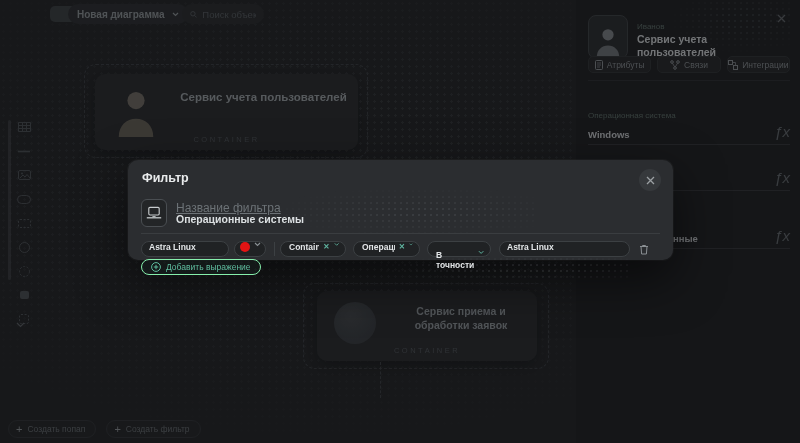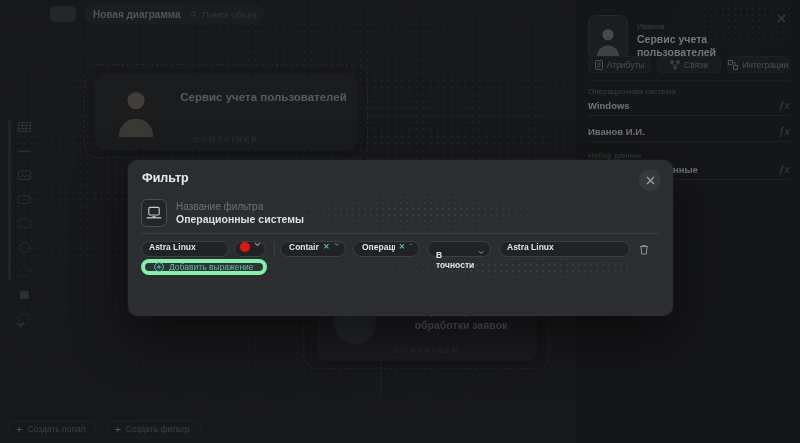--- a/index.html
+++ b/index.html
@@ -18,21 +18,21 @@
     background-image: radial-gradient(circle, rgba(150,160,166,.13) 1px, transparent 1.2px);
     background-size:7px 7px;
     -webkit-mask-image: radial-gradient(ellipse at 40% 42%, #000 25%, transparent 72%);
     mask-image: radial-gradient(ellipse at 40% 42%, #000 25%, transparent 72%);
     pointer-events:none;
   }
 
   
   .logo { left:50px; top:6px; width:26px; height:16px; border-radius:5px; background:#3c4043; }
   .diagram-selector {
-    left:84px; top:4px; height:20px; padding:0 9px; border-radius:10px;
+    left:68px; top:4px; height:20px; padding:0 9px; border-radius:10px;
     background:#2c2f31; display:flex; align-items:center; gap:7px;
     color:#8d9397; font-size:10px; font-weight:700; cursor:pointer;
   }
   .search-box {
     left:182px; top:4px; width:82px; height:20px; border-radius:10px;
     background:#2a2d2f; display:flex; align-items:center; gap:5px; padding:0 8px;
   }
   .search-box input {
     background:transparent; border:none; outline:none; width:100%;
     color:#aeb3b6; font-size:9.5px; font-family:inherit;
@@ -89,44 +89,44 @@
   .rp-title { left:61px; top:33px; width:145px; font-size:10.5px; font-weight:700; color:#ced2d4; line-height:1.25; }
   .rp-close { right:10px; top:9px; width:18px; height:18px; display:flex; align-items:center; justify-content:center; cursor:pointer; }
   .rp-tabs { left:12px; top:56px; right:10px; display:flex; gap:6px; }
   .rp-tab {
     flex:1; height:17px; border-radius:5px; background:#26282a; border:1px solid #303335;
     display:flex; align-items:center; justify-content:center; gap:4px;
     font-size:8.5px; color:#868c90; cursor:pointer; white-space:nowrap;
   }
   .rp-divider { left:12px; right:10px; top:80px; height:1px; background:#2c2f31; }
   .rp-fields { left:12px; right:10px; top:87px; }
-  .rp-field { margin-bottom:9px; }
+  .rp-field { margin-bottom:9px;margin-top:24px; }
   .rp-field-label { font-size:8px; color:#5d6e68; margin-bottom:3px; }
   .rp-field-row {
     display:flex; justify-content:space-between; align-items:flex-end;
     border-bottom:1px solid #33363a; padding-bottom:4px;
   }
   .rp-field-value { font-size:9.5px; font-weight:600; color:#c7cbce; }
-  .rp-fx { font-size:11px; font-style:italic; color:#62686c; cursor:pointer; }
+  .rp-fx { font-size:15px; font-style:italic; color:#62686c; cursor:pointer; }
 
   
   .footer-buttons { left:8px; bottom:5px; display:flex; gap:10px; }
   .footer-btn {
     height:18px; padding:0 10px 0 7px; border-radius:9px; background:#252729;
     border:1px solid #313437; color:#666c70; font-size:8.5px; font-family:inherit;
     display:flex; align-items:center; gap:5px; cursor:pointer;
   }
   .footer-btn .plus { font-size:11px; color:#8d9296; line-height:1; }
 
   
   .modal-overlay { position:absolute; inset:0; background:rgba(10,11,12,.47); }
 
   
   .filter-modal {
-    position:absolute; left:128px; top:160px; width:545px; height:156px;
+    position:absolute; left:128px; top:160px; width:545px; height:100px;
     background:#2b2d30; border-radius:10px;
     box-shadow:0 18px 50px rgba(0,0,0,.55), 0 0 0 1px rgba(255,255,255,.035);
   }
   .filter-modal::before {
     content:""; position:absolute; left:150px; top:28px; width:260px; height:48px;
     background-image:radial-gradient(circle, rgba(160,170,176,.12) 1px, transparent 1.1px);
     background-size:6px 6px;
     -webkit-mask-image:radial-gradient(ellipse at 55% 50%, #000 15%, transparent 75%);
     mask-image:radial-gradient(ellipse at 55% 50%, #000 15%, transparent 75%);
     pointer-events:none;
@@ -142,21 +142,21 @@
   .modal-title { left:14px; top:11px; font-size:12.5px; font-weight:700; color:#e9ebec; }
   .modal-close {
     right:12px; top:9px; width:22px; height:22px; border-radius:50%; background:#36393c;
     display:flex; align-items:center; justify-content:center; cursor:pointer; z-index:2;
   }
   .filter-icon-box {
     left:13px; top:39px; width:26px; height:28px; border-radius:6px;
     background:#232527; border:1px solid #4a4e52;
     display:flex; align-items:center; justify-content:center;
   }
-  .filter-name-label { left:48px; top:41px; font-size:10px; color:#6c7276; }
+  .filter-name-label { left:48px; top:41px; font-size:12px; color:#6c7276;text-decoration:underline; }
   .filter-name-value { left:48px; top:53px; font-size:10.5px; font-weight:700; color:#dce0e2; }
   .modal-divider { left:13px; right:13px; top:73px; height:1px; background:#3a3d40; }
 
   .pill {
     position:absolute; top:81px; height:16px; border-radius:8px;
     background:#202224; border:1px solid #3c4043;
     display:flex; align-items:flex-start; font-size:8.5px; color:#e3e6e8;
   }
   .pill input {
     background:transparent; border:none; outline:none; width:100%;
@@ -168,21 +168,21 @@
   .row-divider { left:146px; top:82px; width:1px; height:14px; background:#3c4043; }
   .tag { padding:0 6px 0 8px; gap:4px; cursor:pointer; font-weight:600; }
   .tag1 { left:152px; width:66px; }
   .tag2 { left:225px; width:67px; }
   .condition-select { left:299px; width:64px; padding:8px 6px 0 8px; justify-content:space-between; cursor:pointer; font-weight:600; }
   .match-input { left:371px; width:131px; }
   .tag .x, .teal { color:#5fb5a0; }
   .delete-expression { left:508px; top:82px; width:15px; height:15px; display:flex; align-items:center; justify-content:center; cursor:pointer; }
   .add-expression {
     left:13px; top:99px; height:16px; padding:0 9px; border-radius:8px;
-    background:rgba(80,160,135,.07); border:4px solid #86efac;
+    background:rgba(80,160,135,.07); border:1px solid #86efac;
     display:flex; align-items:center; gap:5px; font-size:8.5px; font-family:inherit;
     color:#5fbd9e; cursor:pointer;
   }
 
   svg { display:block; }
   .tag-label { white-space:nowrap; overflow:hidden; }
 </style>
 </head>
 <body>
 

